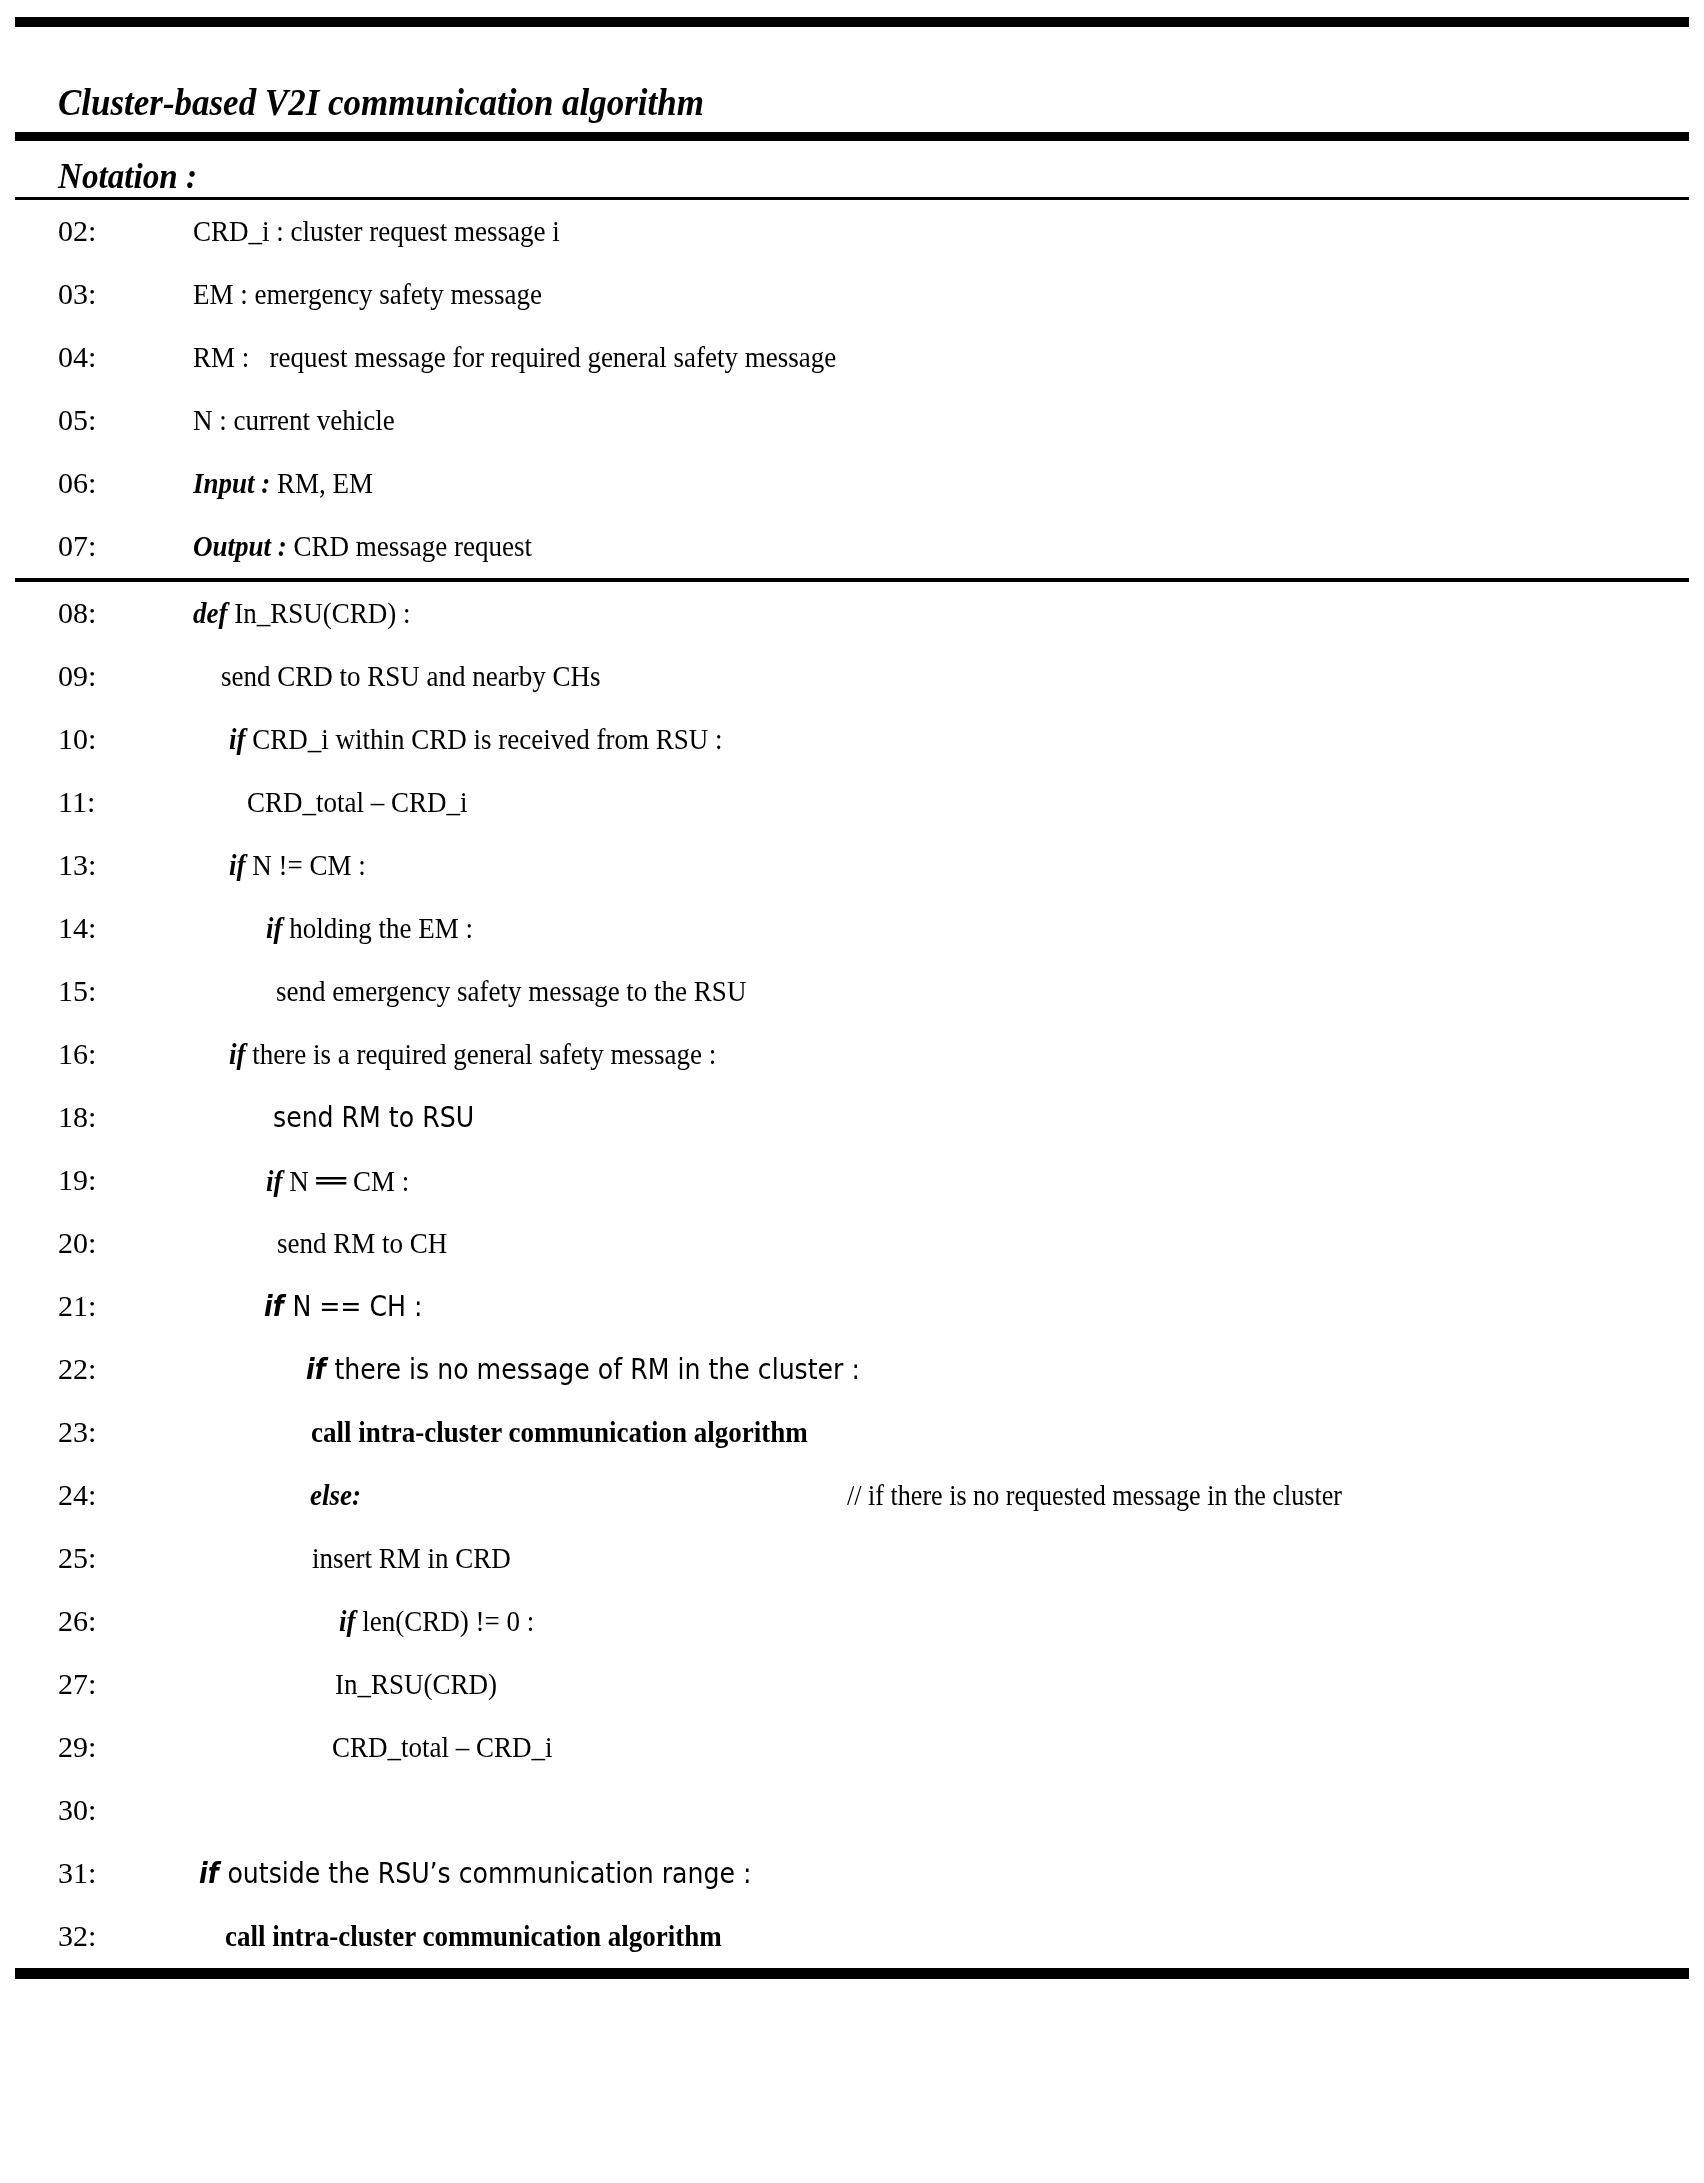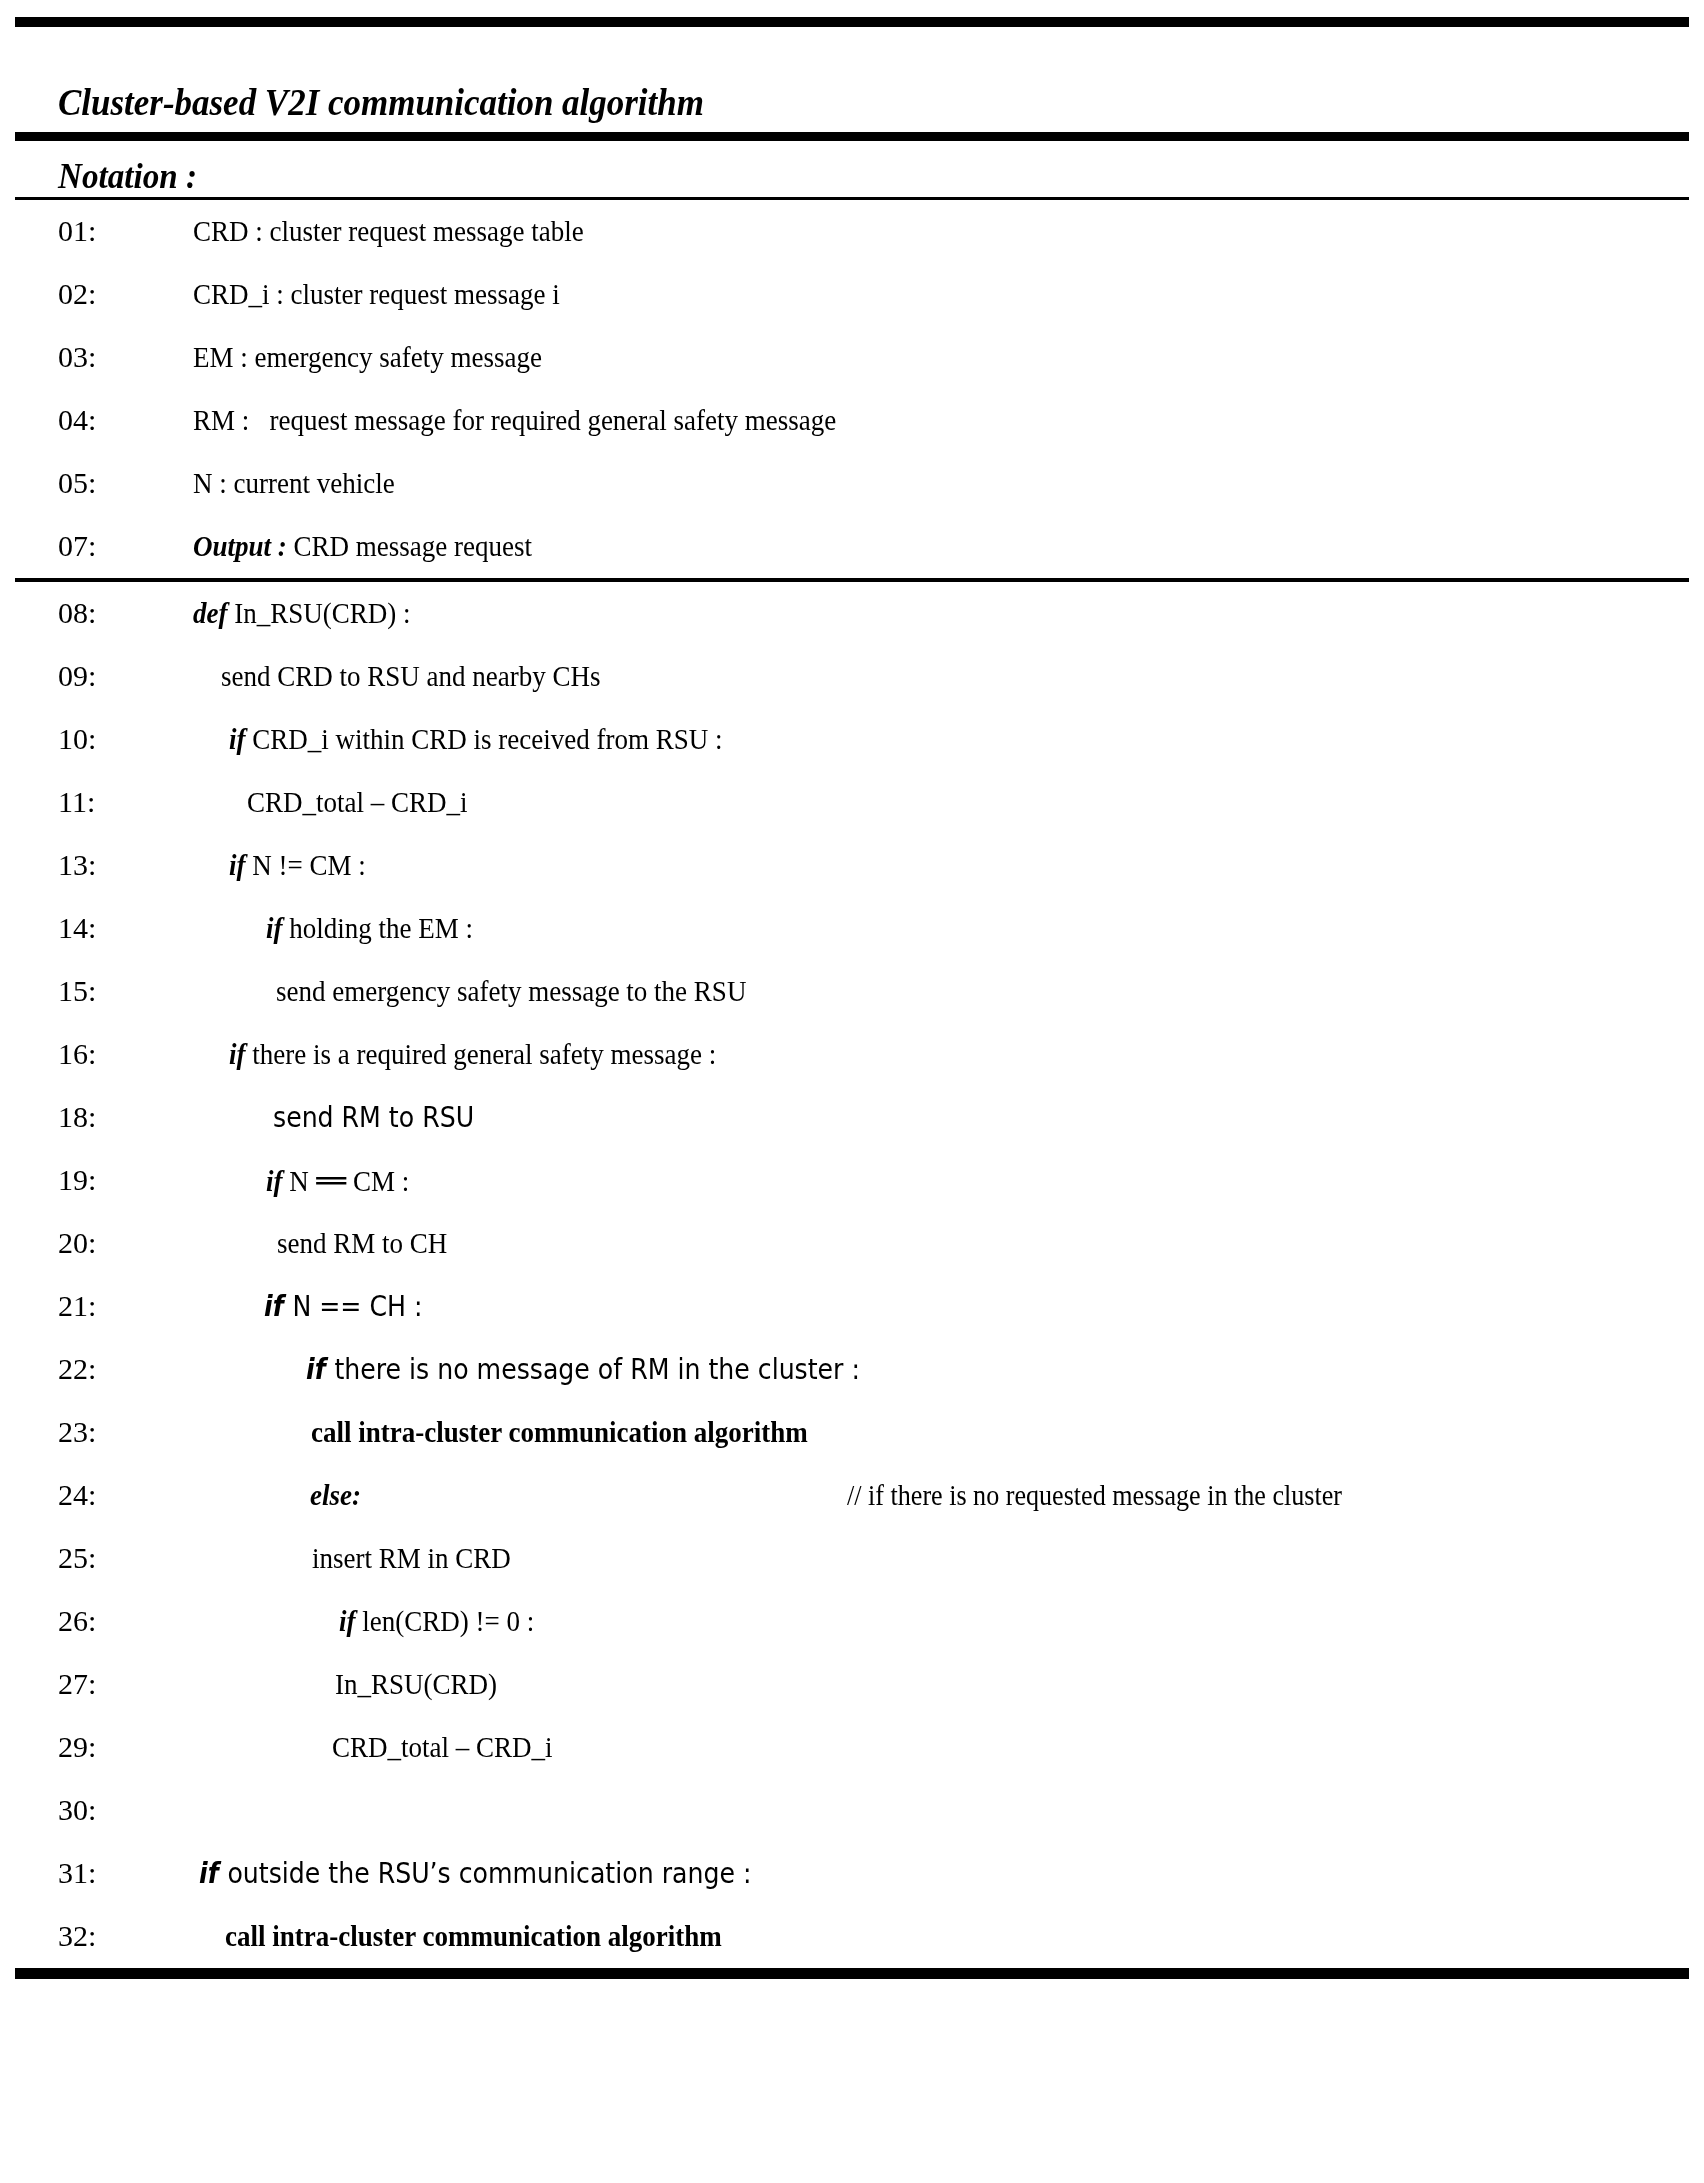--- a/index.html
+++ b/index.html
@@ -65,38 +65,38 @@
 
 <div class="algo-table">
   <div class="title-row">
     <span>Cluster-based V2I communication algorithm</span>
   </div>
   <div class="notation-row">
     <span>Notation :</span>
   </div>
   <div id="algo-body">
       <div class="row">
-        <span class="lineno">01:</span>
-        <span class="content" style="left: 178px;"><span>CRD : cluster request message table</span></span>
-      </div>
-      <div class="row">
         <span class="lineno">02:</span>
         <span class="content" style="left: 178px;"><span>CRD_i : cluster request message i</span></span>
       </div>
       <div class="row">
         <span class="lineno">03:</span>
         <span class="content" style="left: 178px;"><span>EM : emergency safety message</span></span>
       </div>
       <div class="row">
         <span class="lineno">04:</span>
         <span class="content" style="left: 178px;"><span>RM :   request message for required general safety message</span></span>
       </div>
       <div class="row">
         <span class="lineno">05:</span>
         <span class="content" style="left: 178px;"><span>N : current vehicle</span></span>
+      </div>
+      <div class="row">
+        <span class="lineno">06:</span>
+        <span class="content" style="left: 178px;"><span class="bi">Input : </span><span>RM, EM</span></span>
       </div>
       <div class="row">
         <span class="lineno">07:</span>
         <span class="content" style="left: 178px;"><span class="bi">Output : </span><span>CRD message request</span></span>
       </div>
       <div class="mid-rule"></div>
       <div class="row">
         <span class="lineno">08:</span>
         <span class="content" style="left: 178px;"><span class="bi">def </span><span>In_RSU(CRD) :</span></span>
       </div>

